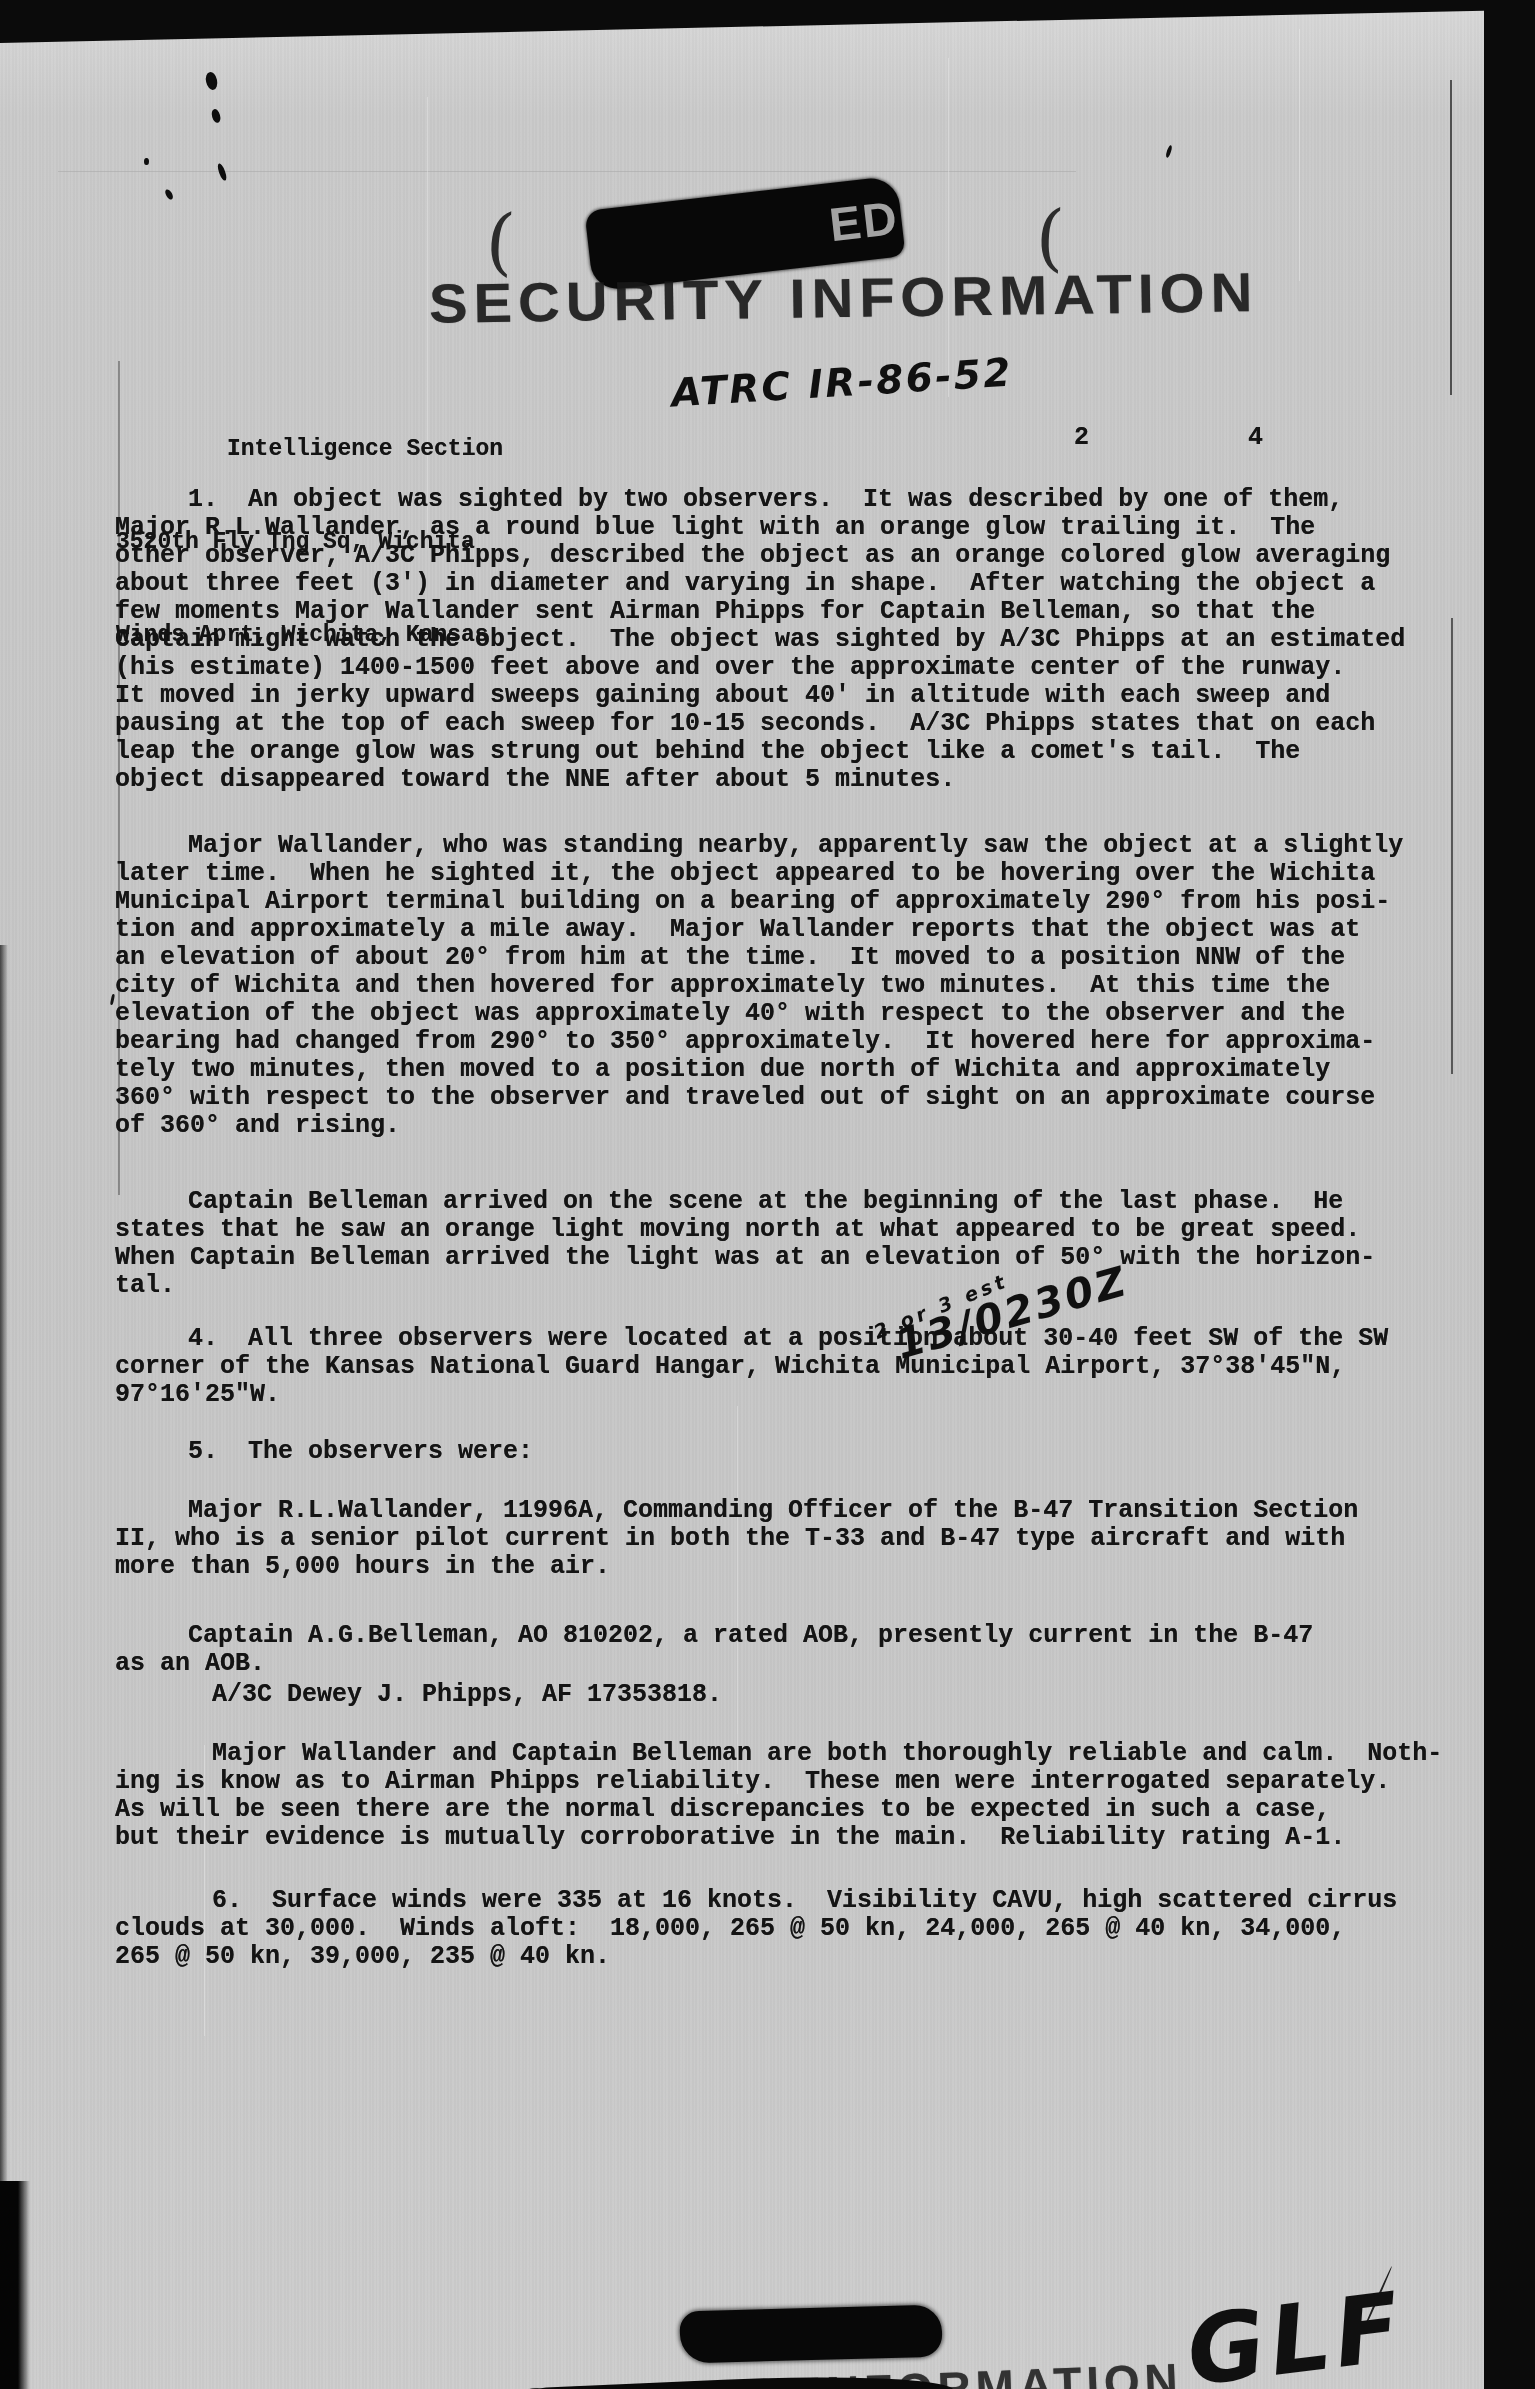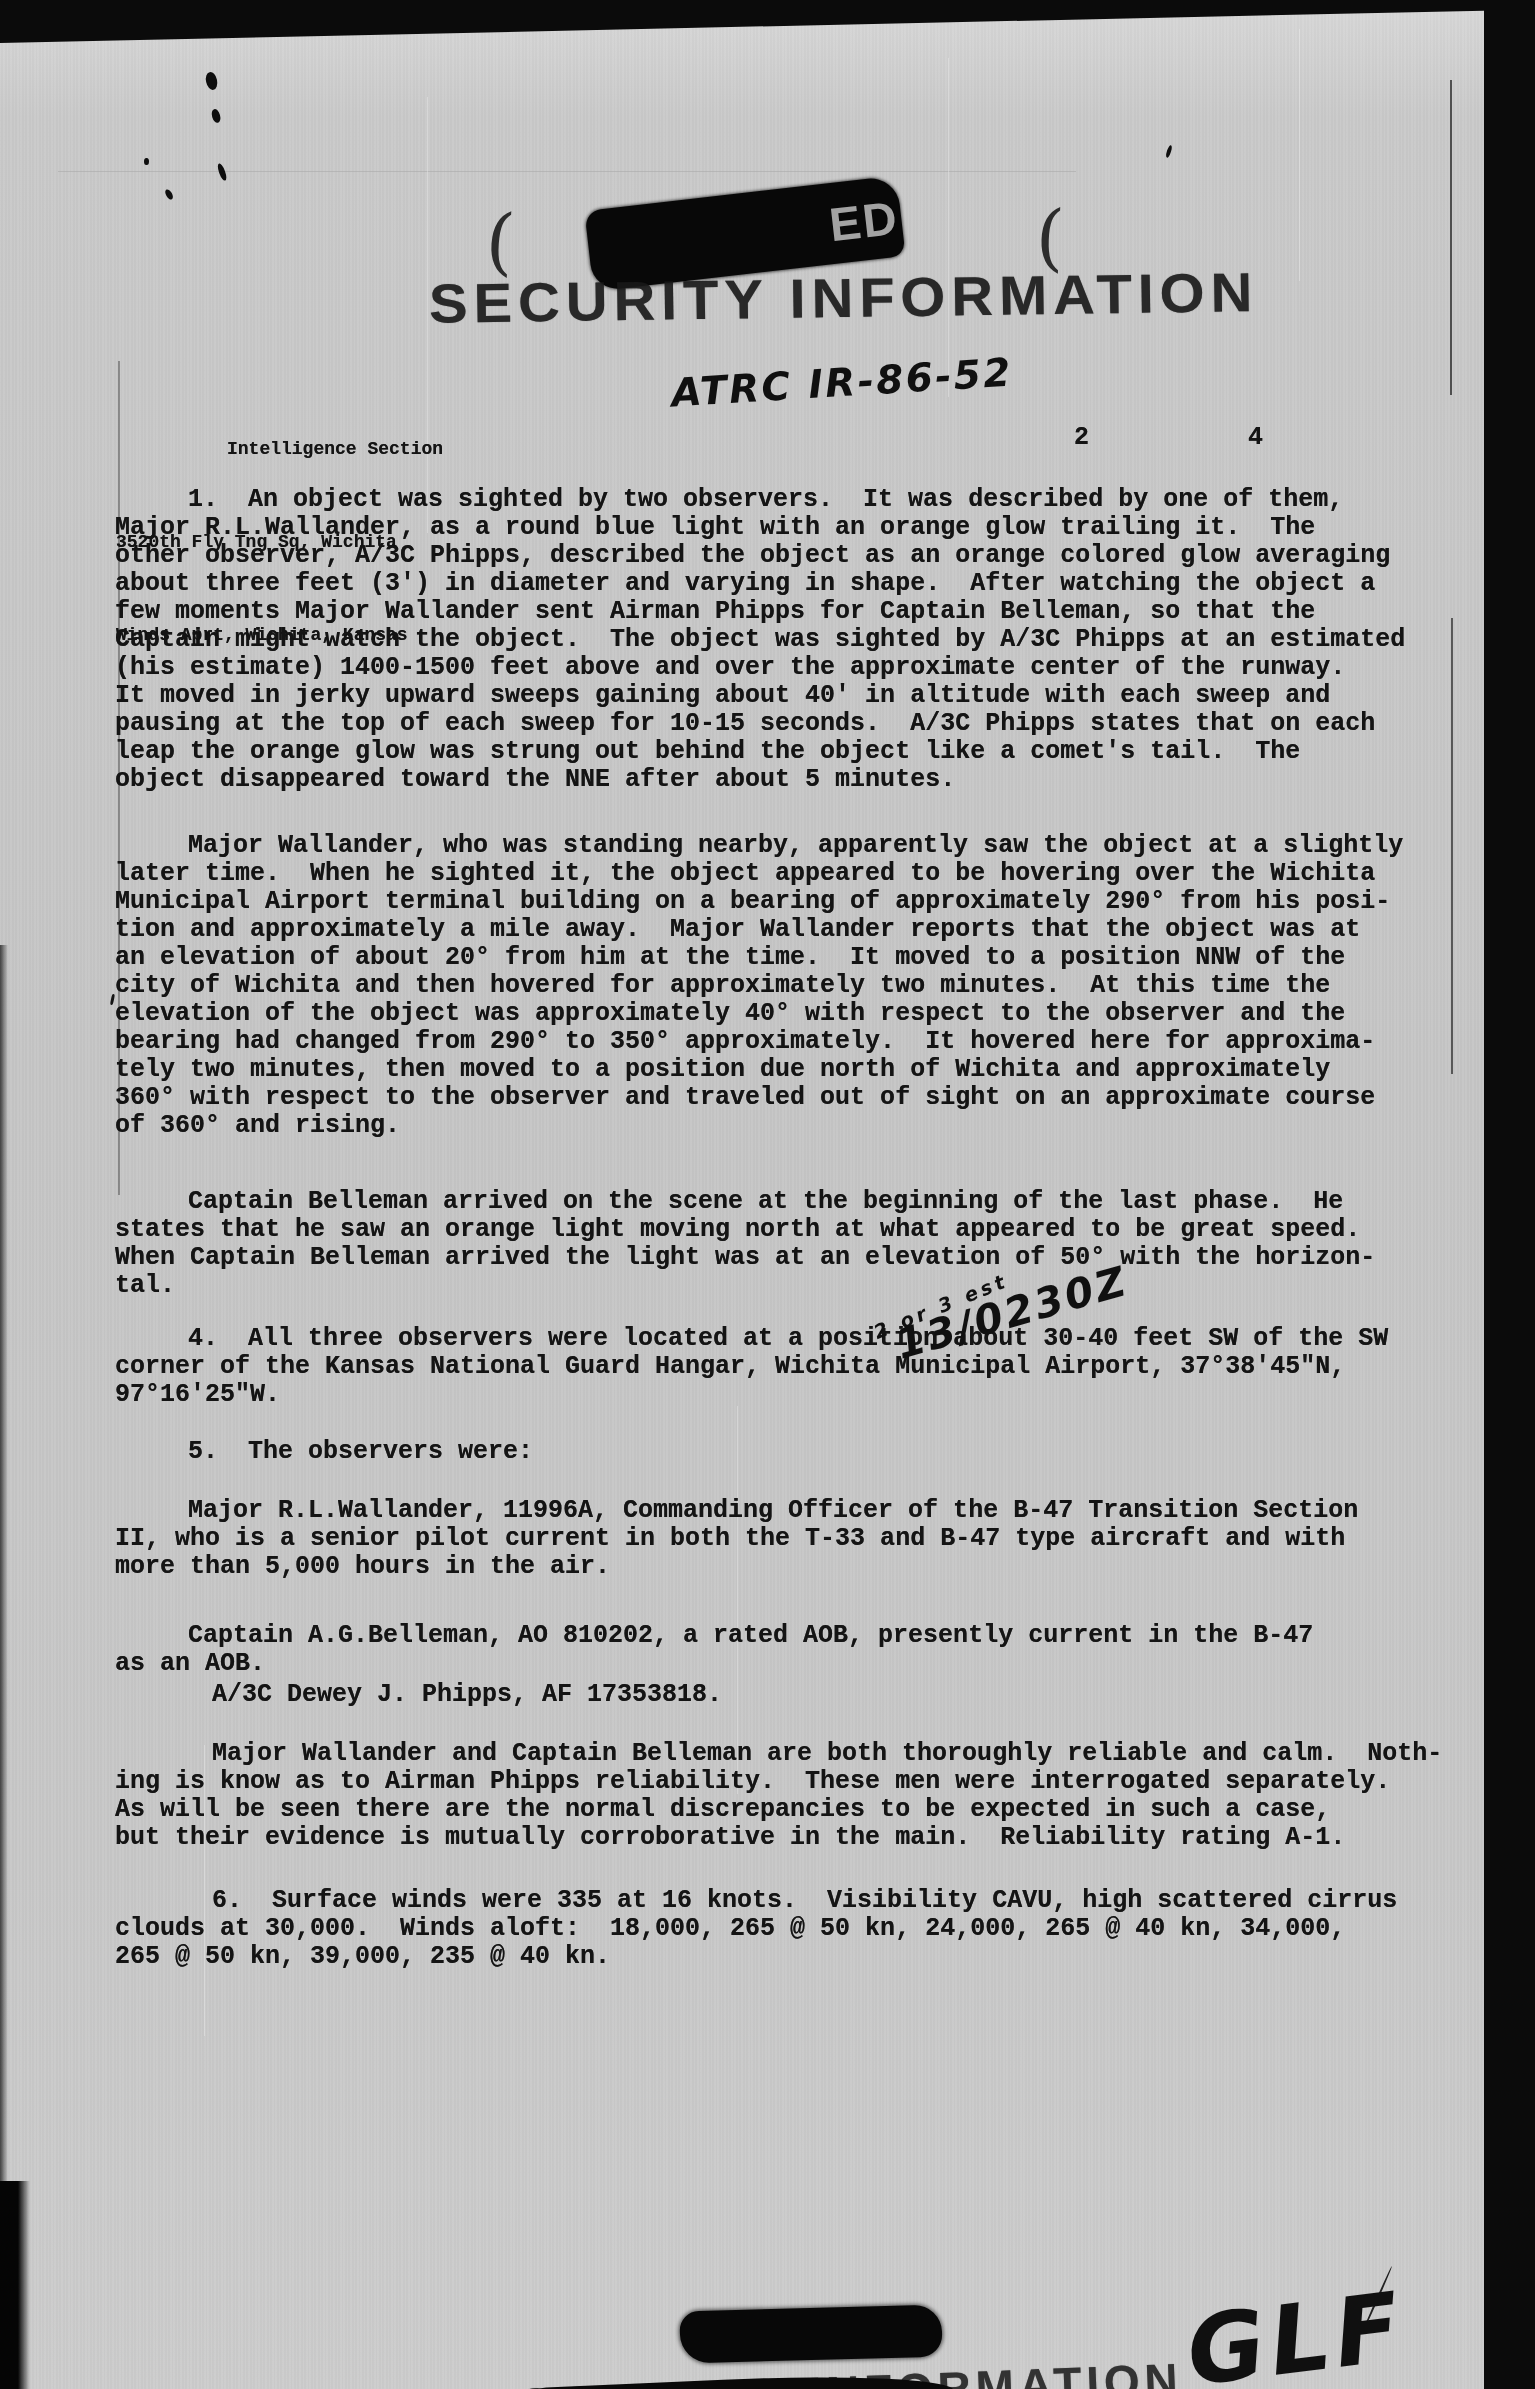--- a/index.html
+++ b/index.html
@@ -57,21 +57,21 @@
   .tn-big{display:block;font-size:41px;letter-spacing:2.9px;margin-top:-3.9px;}
   .glf{left:1187px;top:2284px;font-size:95px;letter-spacing:4.8px;transform:rotate(-7deg);}
   .glf-tail{position:absolute;left:1376px;top:2263px;width:1.9px;height:73px;background:#222;
     transform:rotate(24deg);border-radius:50%;}
   .paren{position:absolute;color:#2c2c2c;font-family:"DejaVu Serif",serif;font-weight:400;}
   .paren-l{left:486px;top:198px;font-size:73px;transform:rotate(4deg);}
   .paren-r{left:1036px;top:194px;font-size:73px;transform:rotate(2deg);}
   .tick{position:absolute;background:#141414;border-radius:40%;}
   
   .typed{color:#141414;font-weight:700;text-shadow:0 0 0.5px rgba(10,10,10,.65);}
-  .hdr{position:absolute;left:116px;top:372px;font-size:18px;line-height:31px;white-space:pre;}
+  .hdr{position:absolute;left:116px;top:372px;font-size:23px;line-height:31px;white-space:pre;}
   .hdr-1{padding-left:111px;}
   .pgnum{position:absolute;font-size:25px;}
   .pg-2{left:1074px;top:423px;}
   .pg-4{left:1248px;top:423px;}
   .bodytext{position:absolute;left:115px;top:486px;width:1328px;font-size:25px;line-height:28px;}
   .bodytext p{margin:0 0 28px 0;text-indent:73px;white-space:pre-wrap;}
   .bodytext p:nth-of-type(1){margin-bottom:38px;}
   .bodytext p:nth-of-type(2){margin-bottom:48px;}
   .bodytext p:nth-of-type(3){margin-bottom:25px;}
   .bodytext p:nth-of-type(4){margin-bottom:29px;}

